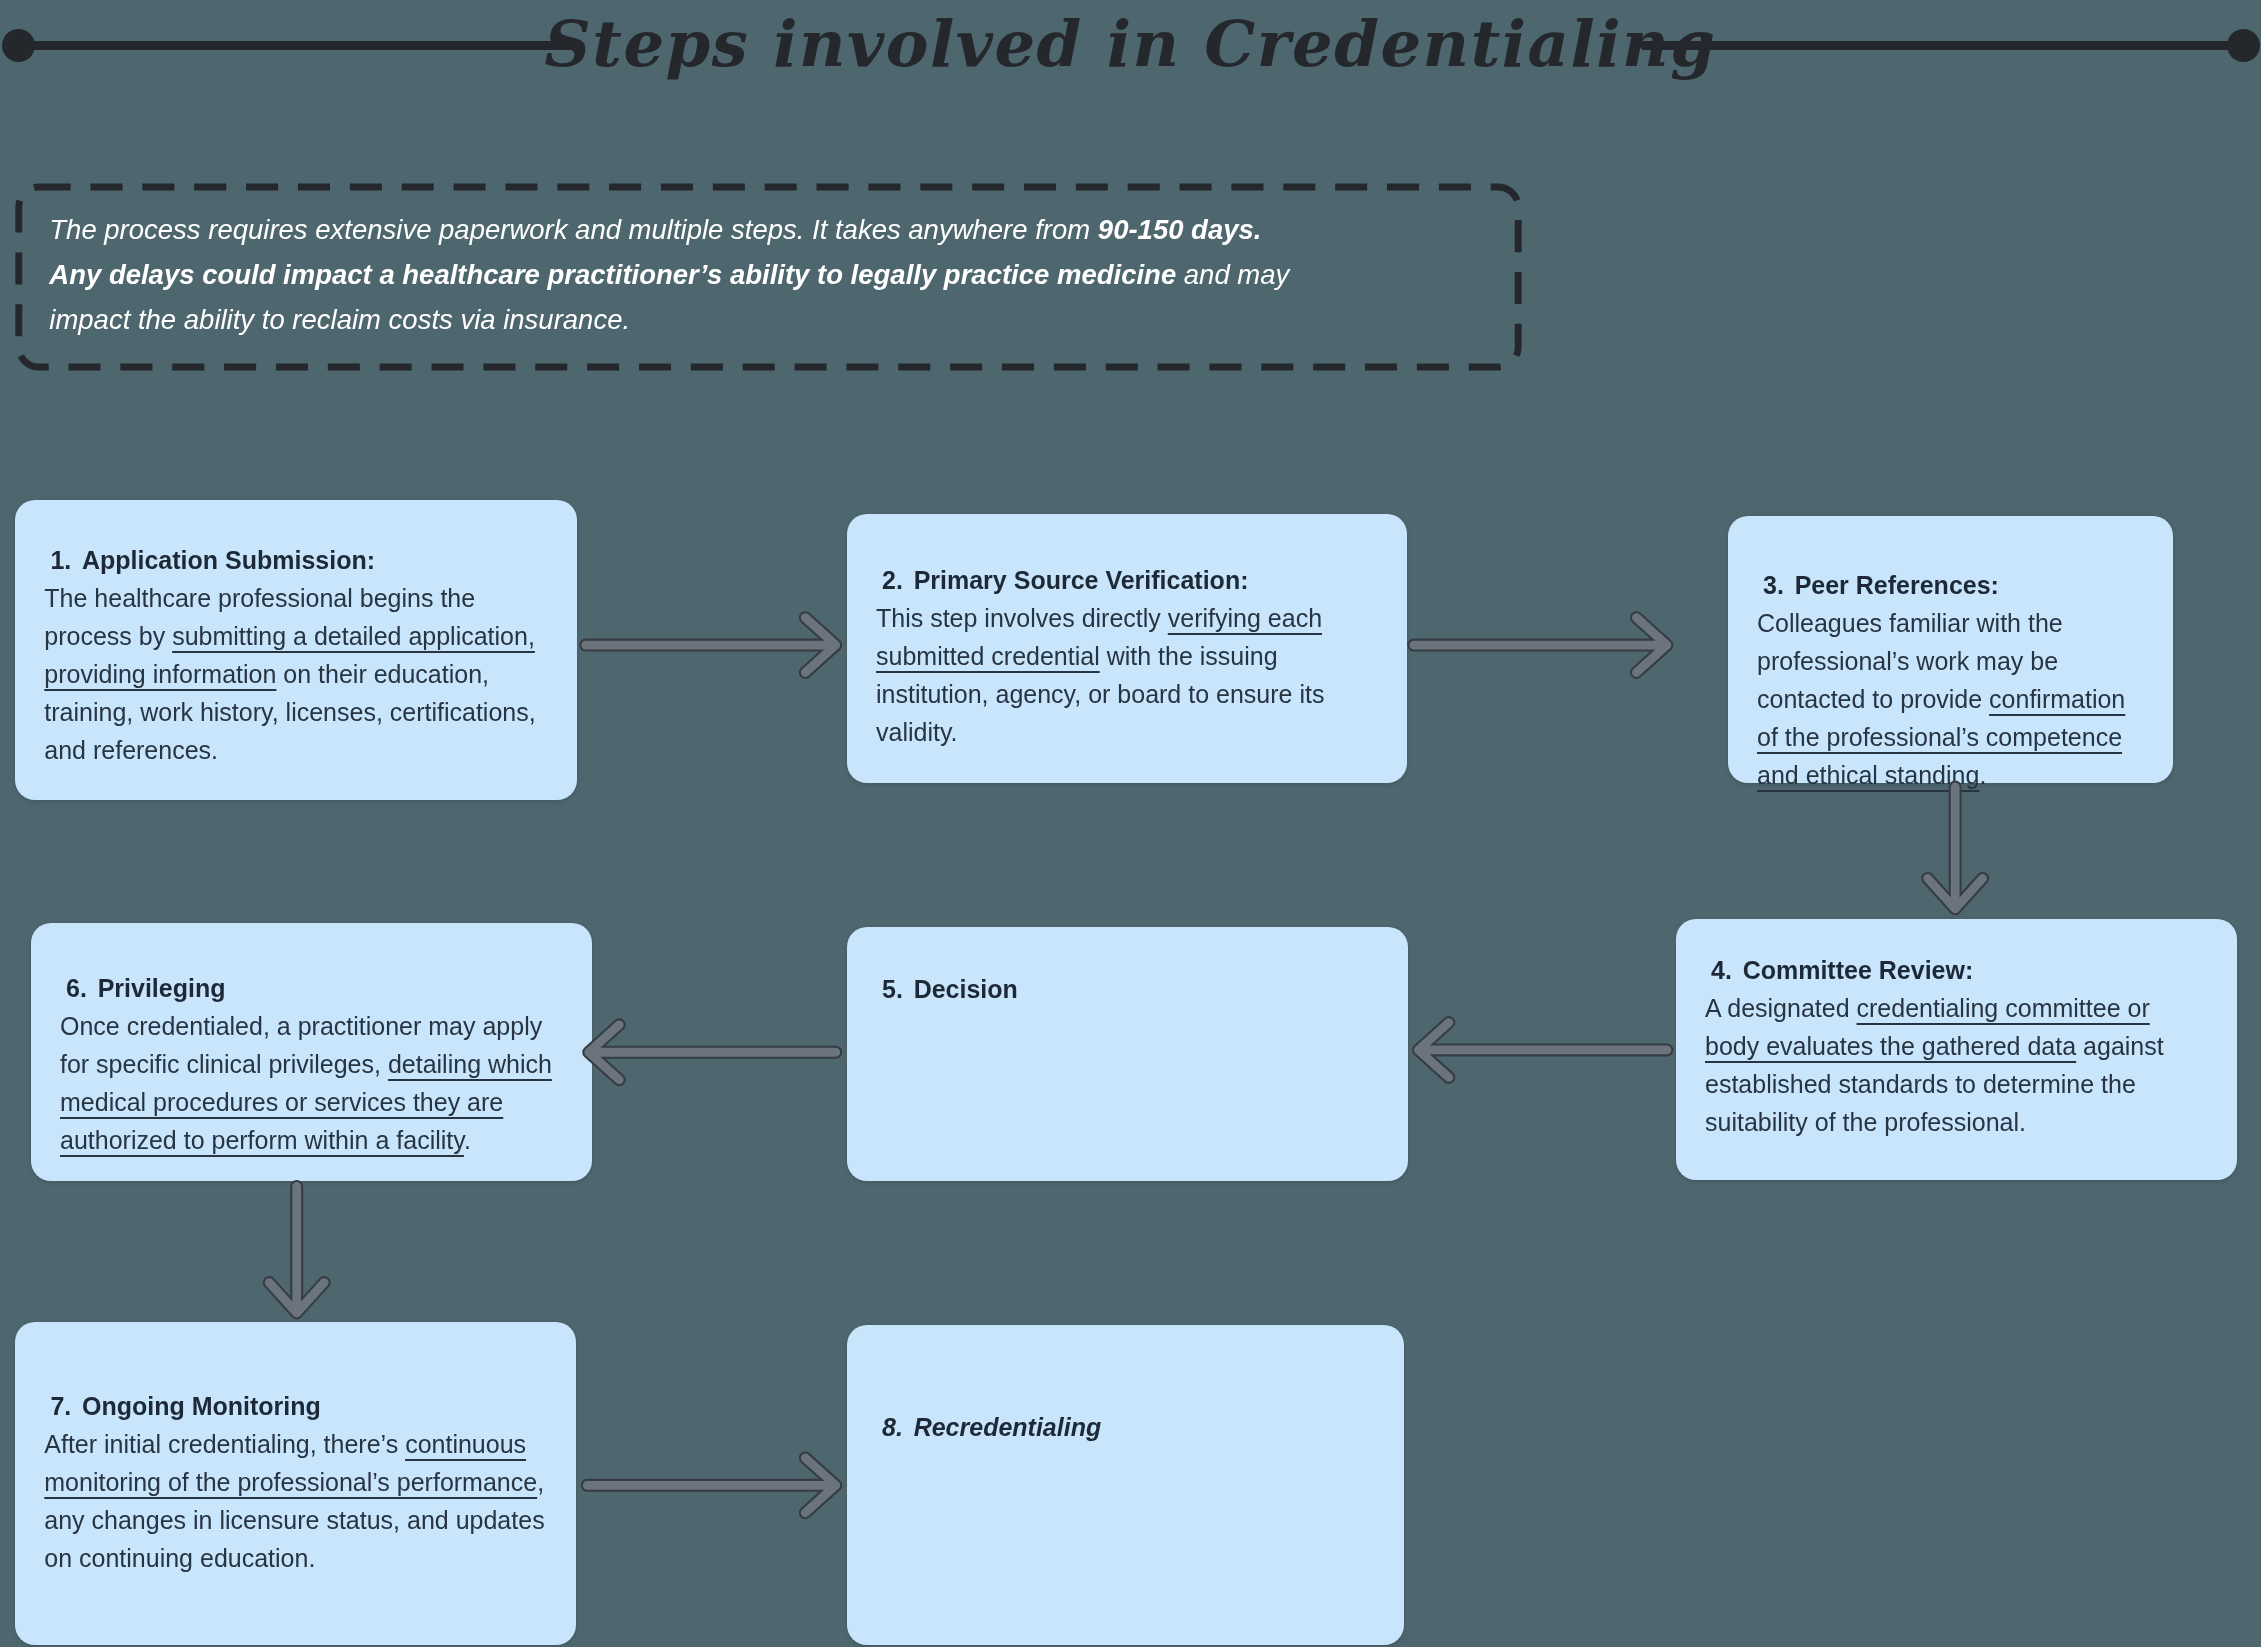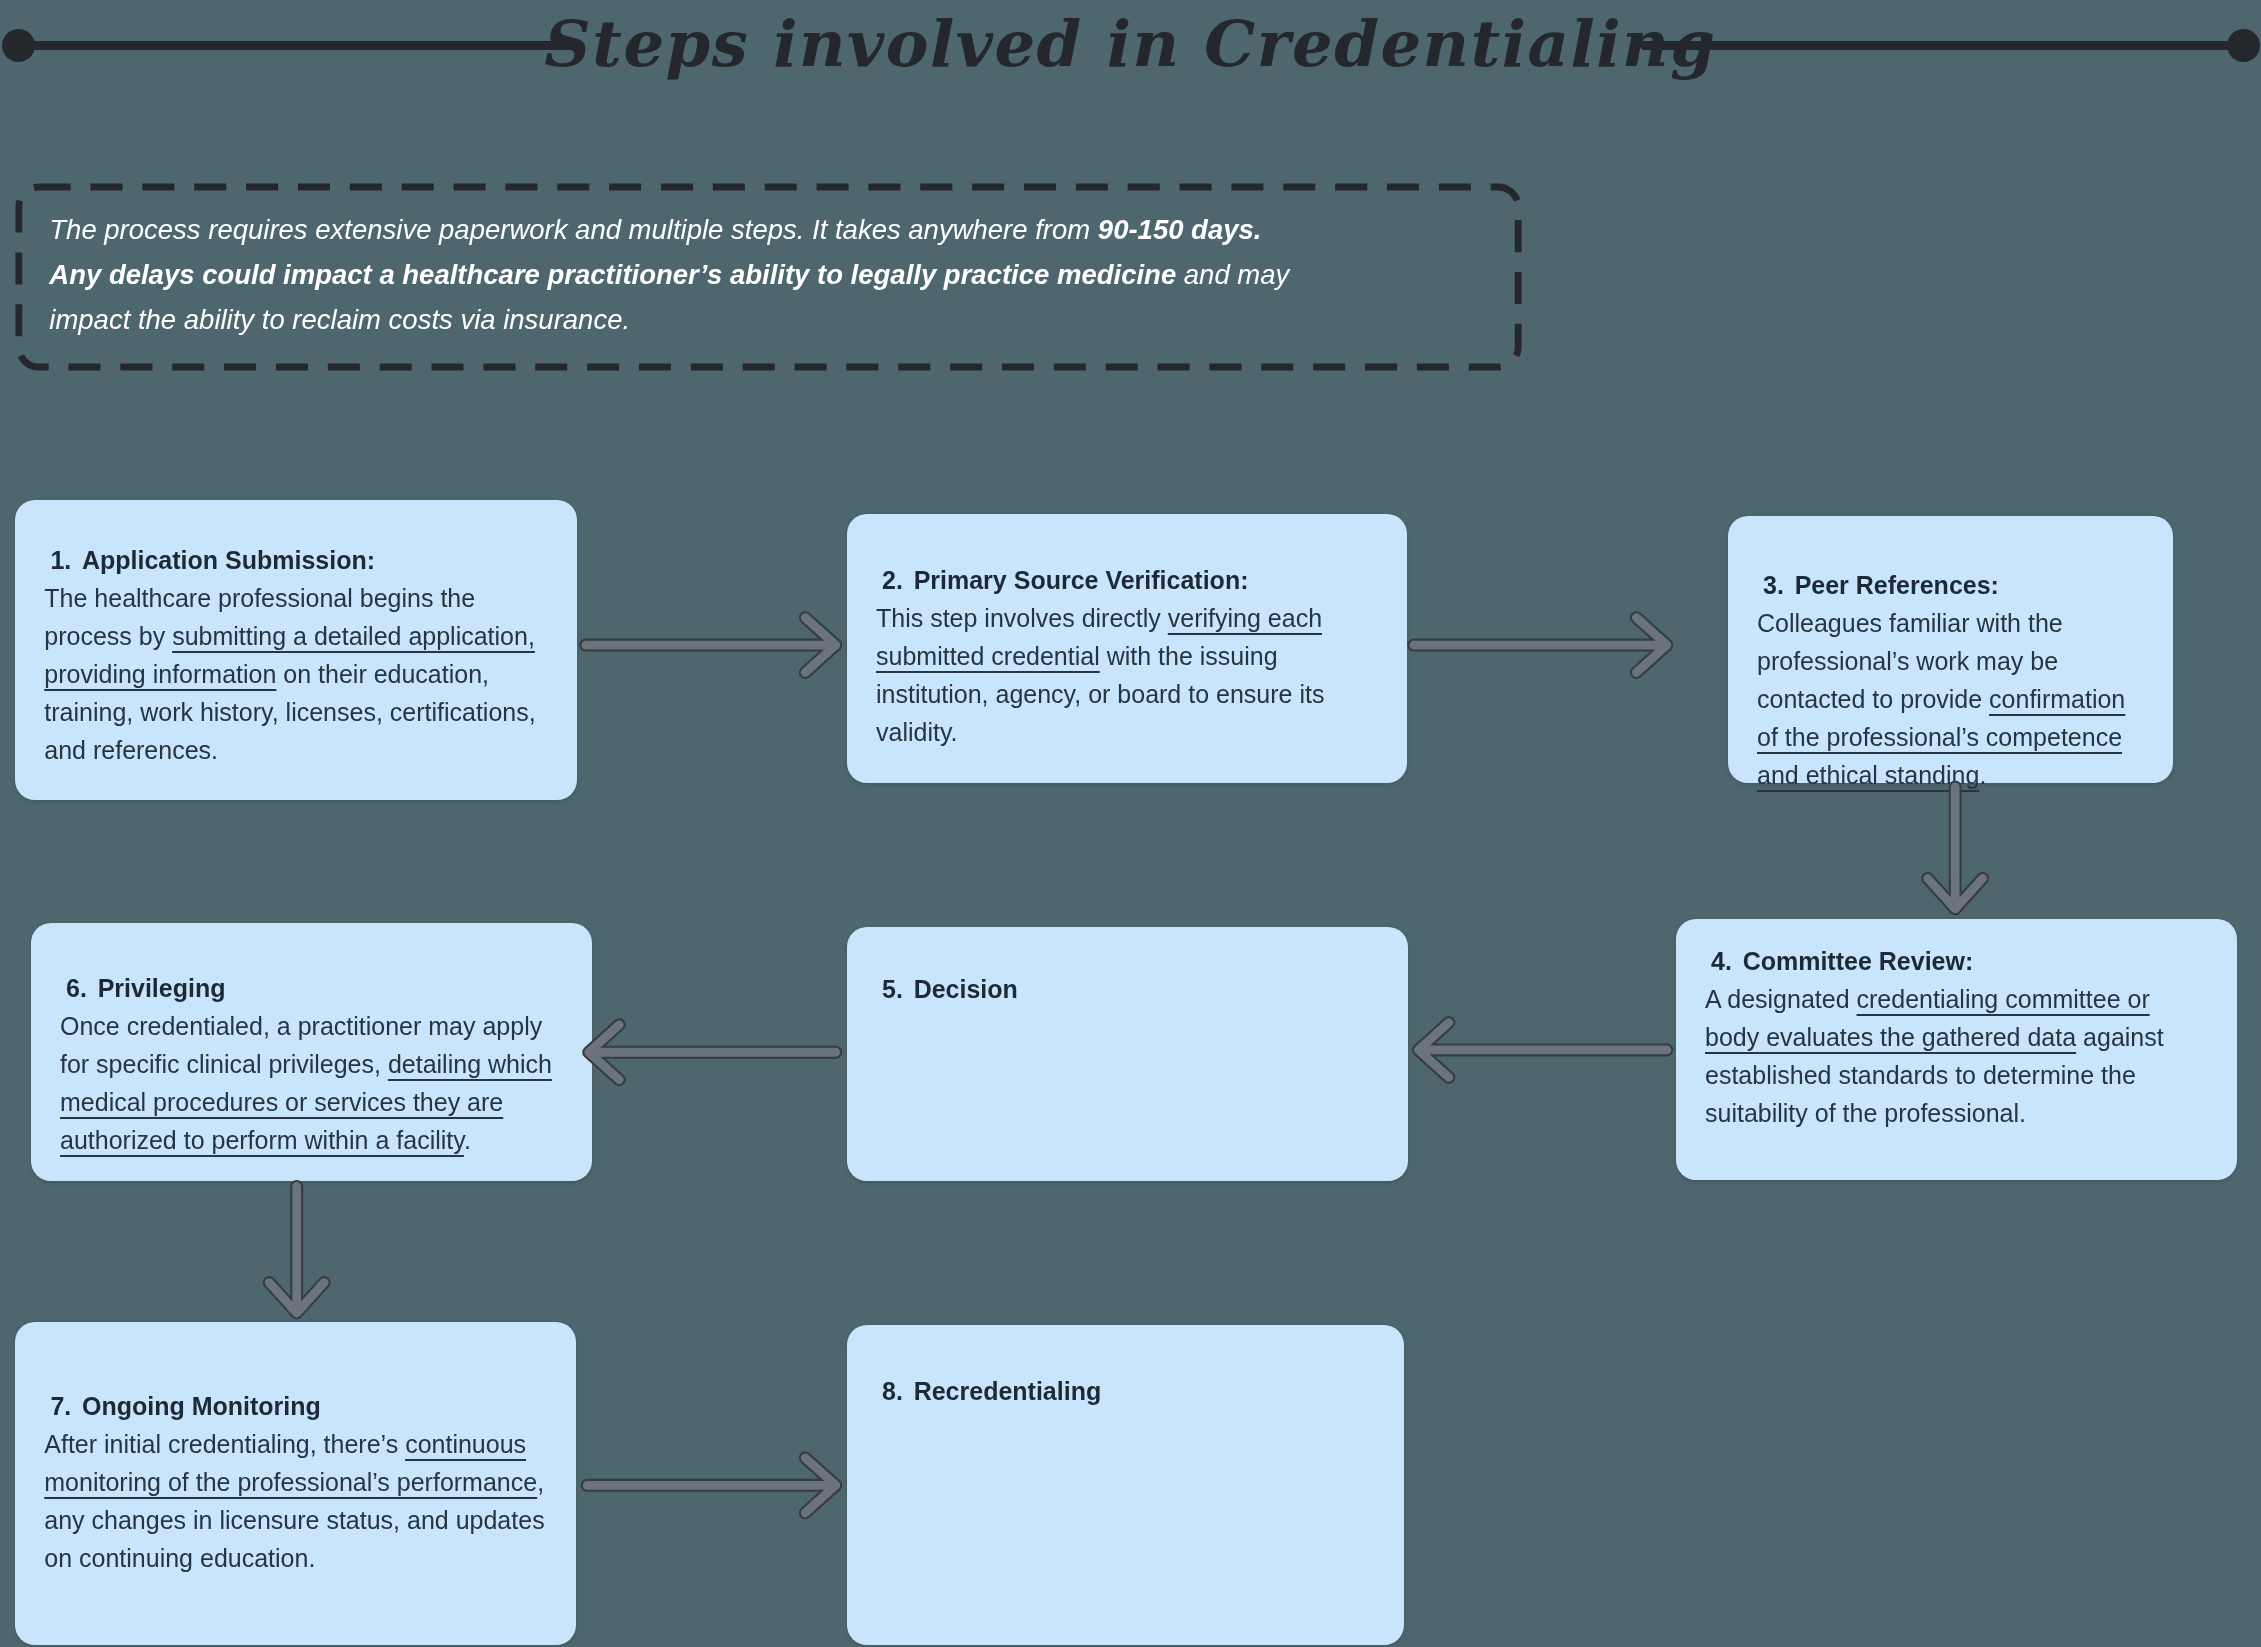--- a/index.html
+++ b/index.html
@@ -28,25 +28,25 @@
   .card{position:absolute;background:#c8e5fb;border-radius:20px;color:#273442;
         box-shadow:0 1.5px 4.6px rgba(0,0,0,0.12);}
   .card-text{margin:0;padding:0 29px;font-size:25px;line-height:38px;}
   .hd{font-weight:700;color:#1d2936;padding-left:6.1px;}
   .num{margin-right:10.7px;}
   .bd .u{text-decoration:underline;text-decoration-thickness:2.3px;text-underline-offset:6.1px;}
 
   .c1{left:15.3px;  top:500px; width:562px;height:300px;} .c1 .card-text{padding-top:41px;}
   .c2{left:847px;top:514px; width:560px;height:269px;} .c2 .card-text{padding-top:47px;}
   .c3{left:1728px;top:516px; width:445px;height:267px;} .c3 .card-text{padding-top:50px;}
-  .c4{left:1676px;top:919px;width:561px;height:261px;} .c4 .card-text{padding-top:23px;}
+  .c4{left:1676px;top:919px;width:561px;height:261px;} .c4 .card-text{padding-top:32px;}
   .c5{left:847px;top:927px;width:561px;height:254px;} .c5 .card-text{padding-top:43px;}
   .c6{left:31px;  top:923px;width:561px;height:258px;} .c6 .card-text{padding-top:46px;}
   .c7{left:15.3px;  top:1322px;width:561px;height:323px;} .c7 .card-text{padding-top:65px;}
-  .c8{left:847px;top:1325px;width:557px;height:320px;} .c8 .card-text{padding-top:47px;}
+  .c8{left:847px;top:1325px;width:557px;height:320px;} .c8 .card-text{padding-top:83px;font-style:italic;}
 
   
   #arrows{position:absolute;left:0;top:0;pointer-events:none;}
   .arrow-under{stroke:#353c43;stroke-width:17;fill:none;stroke-linecap:round;stroke-linejoin:round;}
   .arrow-over{stroke:#6b747d;stroke-width:11.5;fill:none;stroke-linecap:round;stroke-linejoin:round;}
 </style>
 </head>
 <body>
 
 <div id="canvas">

